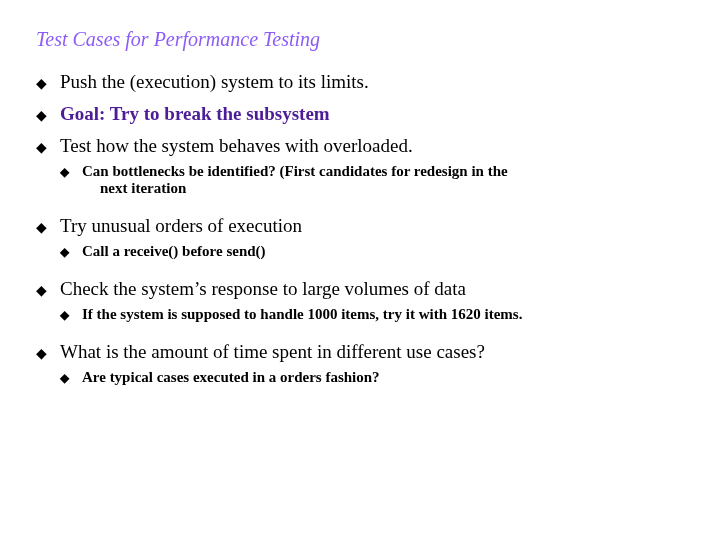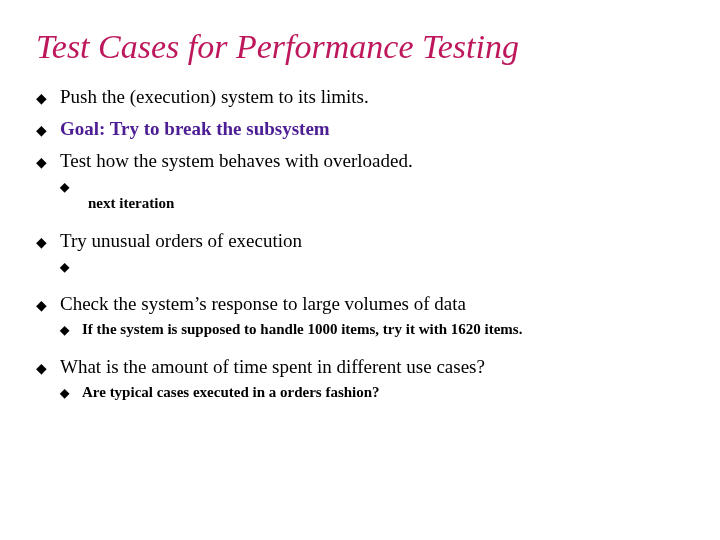--- a/index.html
+++ b/index.html
@@ -11,25 +11,25 @@
     body {
       width: 720px;
       height: 540px;
       background: #ffffff;
       font-family: 'Times New Roman', Times, serif;
       padding: 28px 36px 28px 36px;
       overflow: hidden;
     }
 
     .slide-title {
-      font-size: 34px;
+      font-size: 20px;
       font-style: italic;
       font-weight: normal;
       margin-bottom: 20px;
-      color: #be185d;
+      color: #8b5cf6;
     }
 
     .main-bullets {
       list-style: none;
       padding: 0;
       margin: 0;
     }
 
     .main-bullets > li {
       display: flex;
@@ -106,35 +106,36 @@
 
   <li style="flex-direction: column;">
     <div style="display:flex; align-items:flex-start;">
       <span class="bullet-diamond">◆</span>
       <span class="bullet-text">Test how the system behaves with overloaded.</span>
     </div>
     <ul class="sub-bullets">
       <li>
         <span class="sub-diamond">◆</span>
         <span class="sub-text">
-          <br>
-          <span style="margin-left: 6px;">next iteration</span>
+          <span>Can bottlenecks be identified?  (First candidates for  redesign in the</span><br>
+          <span style="margin-left: 18px;">next iteration</span>
         </span>
       </li>
     </ul>
   </li>
 
   <li style="flex-direction: column;">
     <div style="display:flex; align-items:flex-start;">
       <span class="bullet-diamond">◆</span>
       <span class="bullet-text">Try unusual orders of execution</span>
     </div>
     <ul class="sub-bullets">
       <li>
         <span class="sub-diamond">◆</span>
+        <span class="sub-text">Call a receive()  before send()</span>
       </li>
     </ul>
   </li>
 
   <li style="flex-direction: column;">
     <div style="display:flex; align-items:flex-start;">
       <span class="bullet-diamond">◆</span>
       <span class="bullet-text">Check the system’s response to large volumes of data</span>
     </div>
     <ul class="sub-bullets">

